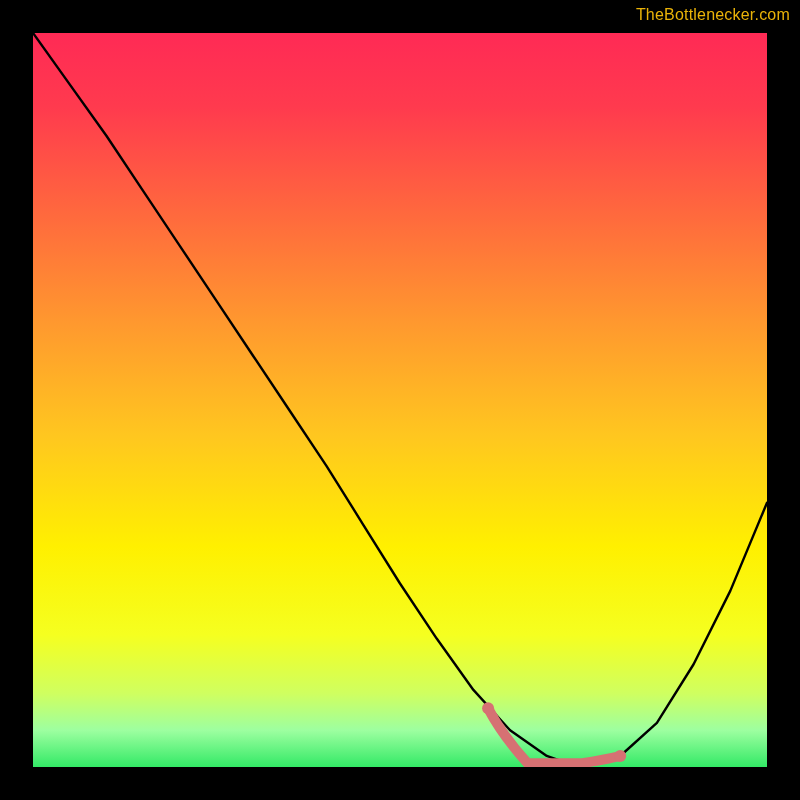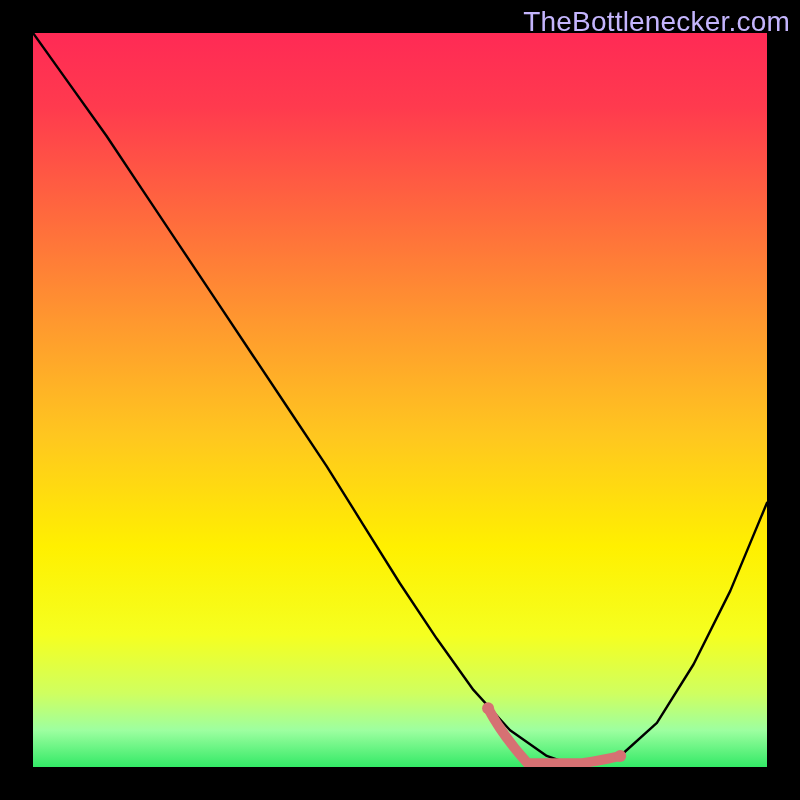--- a/index.html
+++ b/index.html
@@ -25,22 +25,22 @@
     width: 734px;
     height: 734px;
   }
   .plot svg {
     display: block;
   }
   .watermark {
     position: absolute;
     top: 6px;
     right: 10px;
-    color: #c4b5fd;
-    font-size: 28px;
+    color: #eab308;
+    font-size: 16px;
     font-weight: 500;
     letter-spacing: 0.2px;
   }
 </style>
 </head>
 <body>
 
 <div class="outer">
   <div class="watermark">TheBottlenecker.com</div>
 

